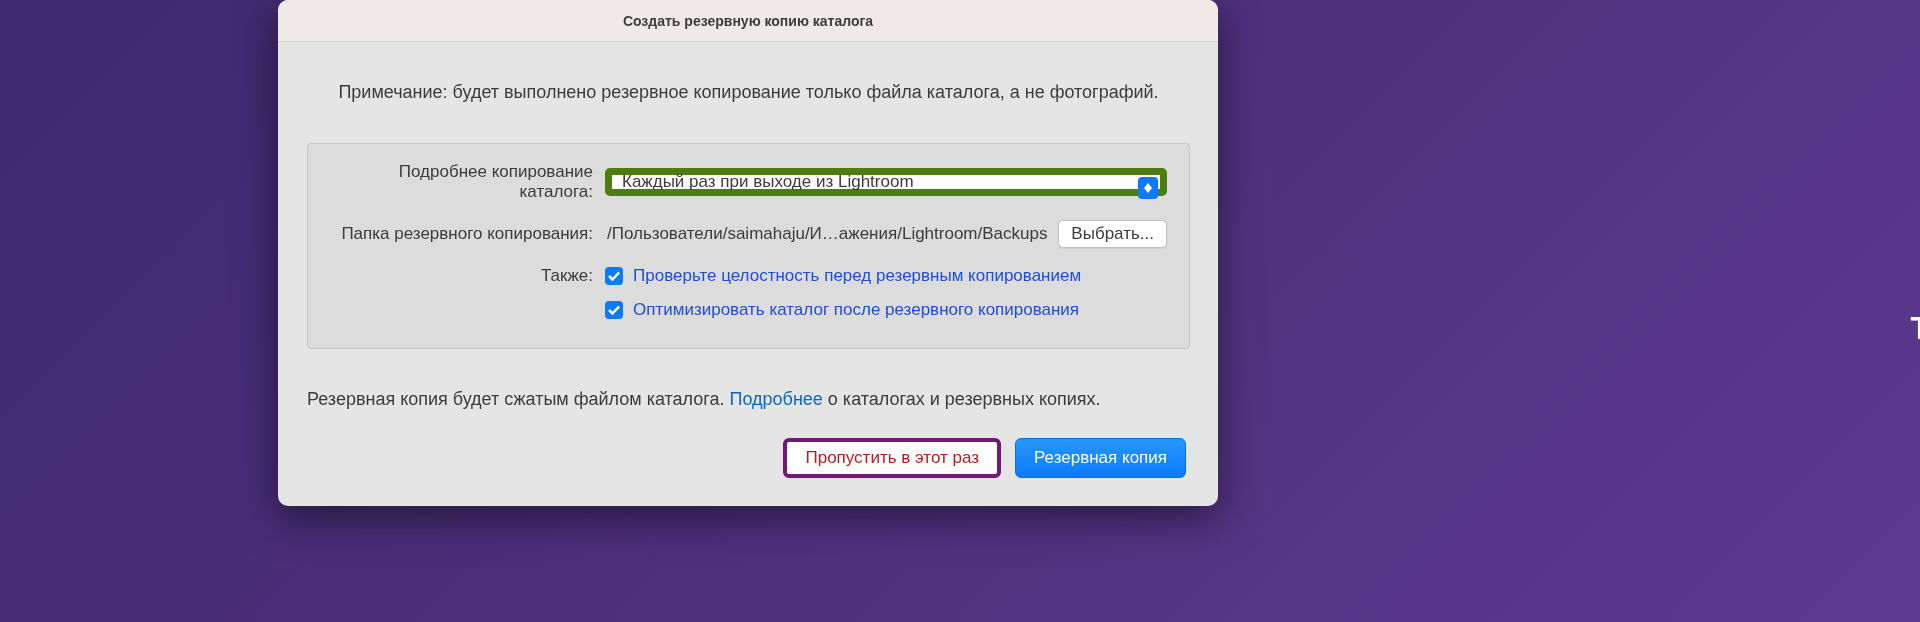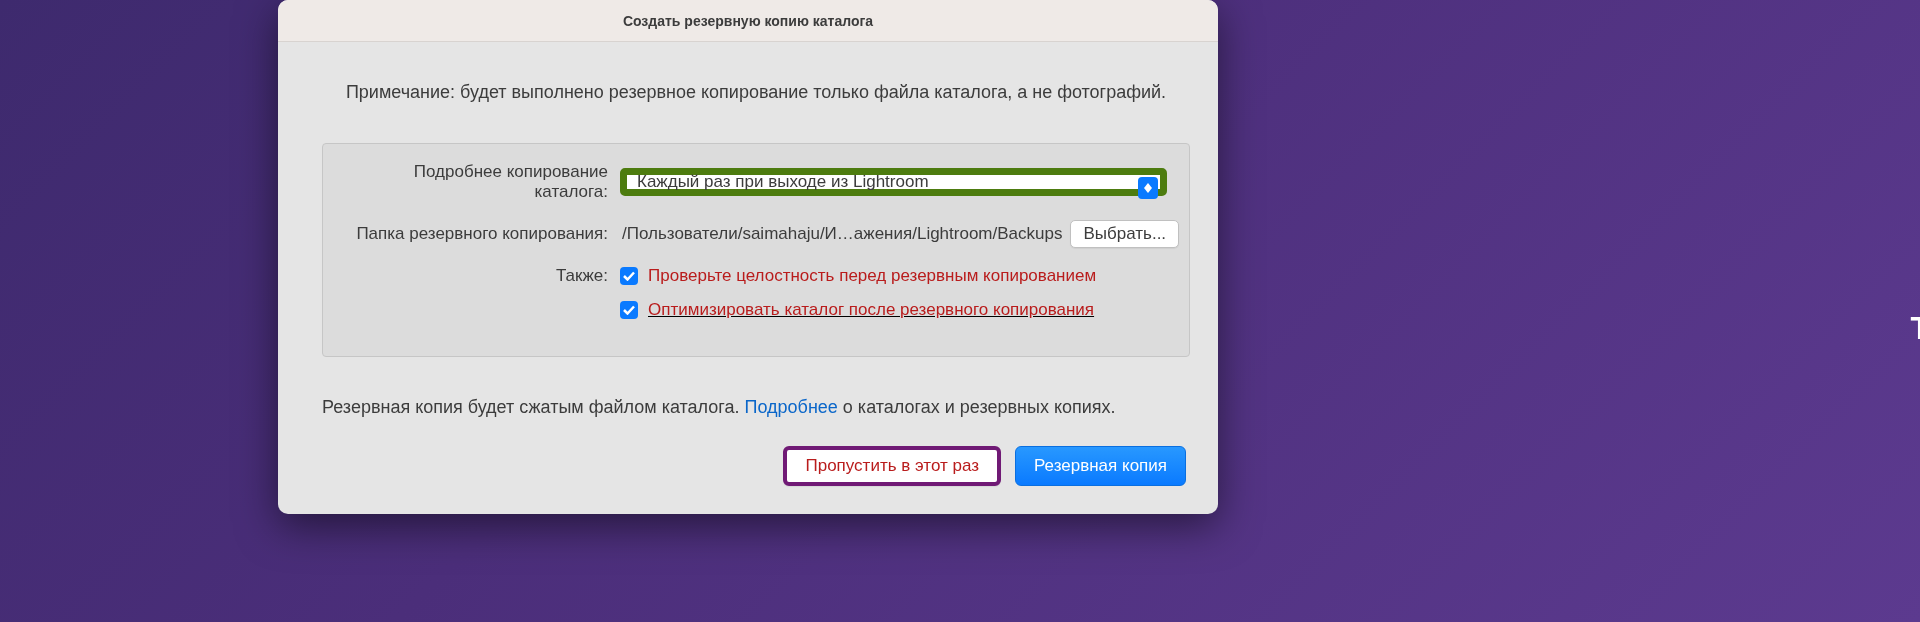--- a/index.html
+++ b/index.html
@@ -40,21 +40,21 @@
       align-items: center;
       justify-content: center;
       border-bottom: 1px solid #d8d3d0;
     }
     .titlebar-text {
       font-size: 14px;
       font-weight: 600;
       color: #3c3c3c;
     }
     .content {
-      padding: 40px 28px 28px 44px;
+      padding: 40px 28px 28px 29px;
     }
     .note {
       text-align: center;
       font-size: 18px;
       color: #3c3c3c;
       margin-bottom: 40px;
     }
     .panel {
       background: #dcdcdc;
       border: 1px solid #c6c6c6;
@@ -131,22 +131,21 @@
       margin-left: 8px;
       cursor: default;
       box-shadow: 0 1px 1px rgba(0,0,0,0.06);
     }
     .checkbox-row {
       display: flex;
       align-items: center;
       margin-bottom: 14px;
     }
     .checkbox-row:last-child {
-      margin-bottom: 16px;
-      text-decoration: underline;
+      margin-bottom: 8px;
     }
     .checkbox-spacer {
       width: 275px;
       text-align: right;
       padding-right: 12px;
       font-size: 17px;
       color: #3c3c3c;
       flex-shrink: 0;
     }
     .checkbox {
@@ -163,21 +162,21 @@
     }
     .checkbox svg {
       width: 12px;
       height: 10px;
       stroke: #ffffff;
       stroke-width: 2.5;
       fill: none;
     }
     .checkbox-label {
       font-size: 17px;
-      color: #b91c1c;
+      color: #1d4ed8;
     }
     .info-line {
       font-size: 18px;
       color: #3c3c3c;
       margin-bottom: 28px;
     }
     .info-link {
       color: #0a66c9;
       cursor: pointer;
     }

